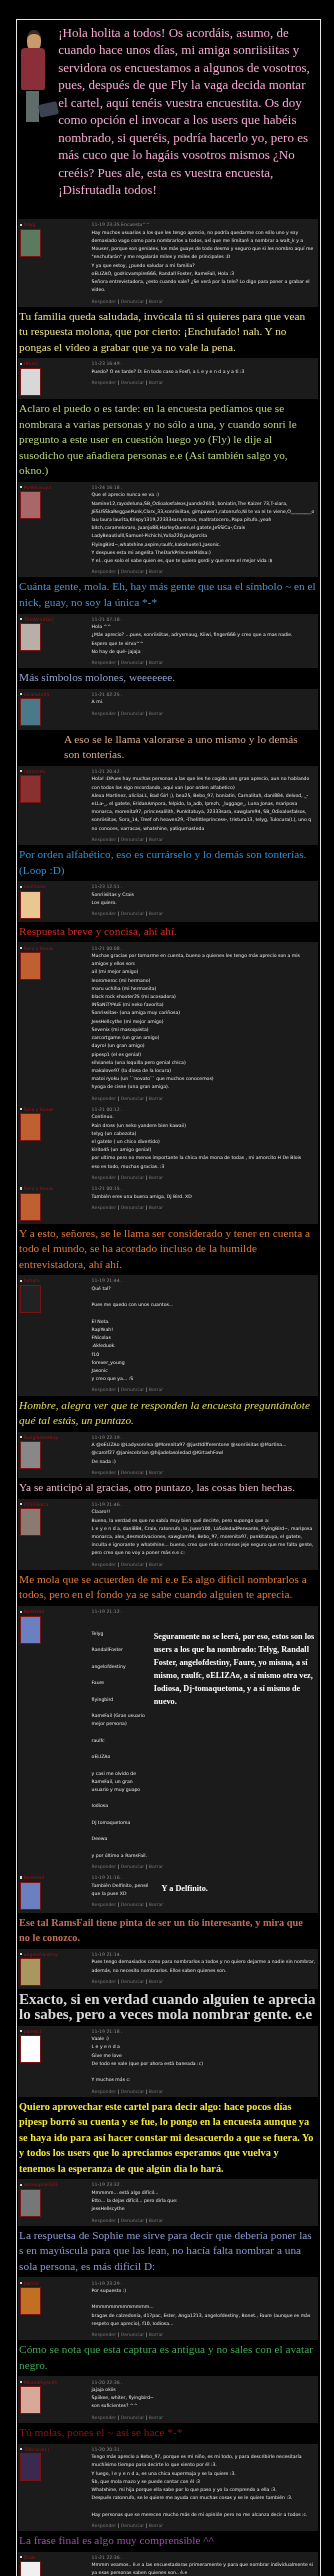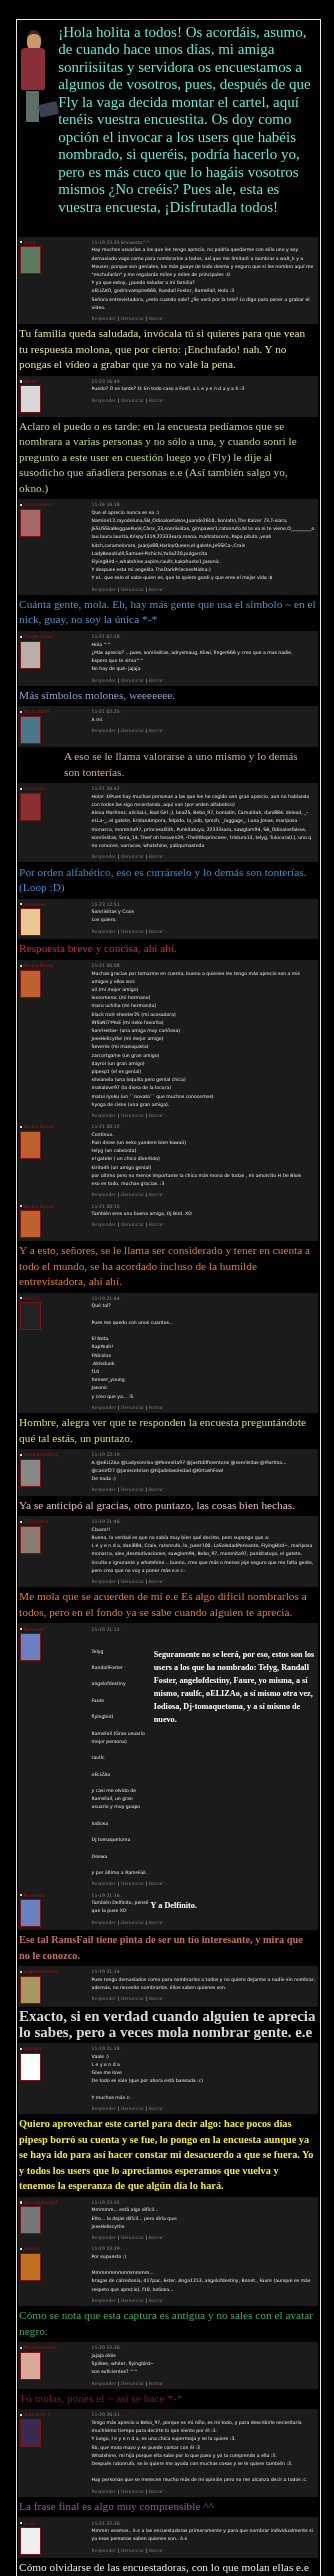--- a/index.html
+++ b/index.html
@@ -6,21 +6,21 @@
   body{width:335px;height:2798px;position:relative;overflow:hidden;font-family:"Liberation Serif",serif;color:#fff;}
   .frame{position:absolute;left:15.5px;top:19px;width:303px;height:1090px;border:0.5px solid #e8e8e8;}
   .frame{height:2634px;}
   .content{position:absolute;left:16px;top:19.6px;width:303px;}
   .intro{display:flex;padding:4.1px 4.1px 0 2.1px;}
   .intro-avatar{width:36px;height:98px;flex:none;position:relative;margin-right:4.1px;margin-top:6.2px;}
   .intro-avatar .head{position:absolute;left:9.3px;top:0;width:13.4px;height:17.5px;background:#c99a6b;border-radius:45% 45% 40% 40%;border-top:4.1px solid #3a2a22;}
   .intro-avatar .body{position:absolute;left:3.1px;top:18.5px;width:24px;height:42px;background:#8a2f3a;border-radius:4.1px 4.1px 2.1px 2.1px;}
   .intro-avatar .legs{position:absolute;left:8.2px;top:61px;width:12.4px;height:31px;background:#5f6c6a;}
   .intro-avatar .bag{position:absolute;left:20.6px;top:73px;width:18.5px;height:13.4px;background:#3b4350;border-radius:2.1px;transform:rotate(-12deg);}
-  .intro-text{font-size:15px;line-height:17.5px;color:#5eead4;}
+  .intro-text{font-size:13px;line-height:17.5px;color:#f9a8d4;}
   .caption{font-size:11.3px;line-height:15.5px;padding:2.1px 3.1px 3.1px 3.1px;}
   .caption.bold{font-weight:bold;}
   .comment{background:#1b1b1b;margin:0 1.5px;display:flex;padding:3.1px 2.1px 3.1px 2.1px;font-family:"DejaVu Sans",sans-serif;}
   .comment .left{width:72px;flex:none;}
   .comment .user{font-size:4.6px;color:#a31313;display:flex;align-items:center;gap:2.1px;margin-bottom:1.5px;}
   .comment .user .dot{width:2.1px;height:2.1px;background:#ddd;display:inline-block;}
   .avatar{width:19.6px;height:26px;border:0.5px solid #7a1414;}
   .comment .right{flex:1;min-width:0;}
   .comment .meta{font-size:4.6px;color:#8d8d8d;margin-bottom:1.5px;}
   .comment .body-text{font-size:4.6px;line-height:8.2px;color:#e9e9e9;white-space:pre-line;}
@@ -247,21 +247,21 @@
 RapYeah!
 FNicolas
 .Akleduok.
 f10
 forever_young
 Jasonic
 y creo que ya... :S</div>
           <div class="actions"><span class="link">Responder</span><span class="sep">|</span><span class="link">Denunciar</span><span class="sep">|</span><span class="link">Borrar</span></div>
         </div>
       </div>
-      <div class="caption" style="color: rgb(229, 220, 90);">Hombre, alegra ver que te responden la encuesta preguntándote qué tal estás, un puntazo.</div>
+      <div class="caption" style="color: rgb(229, 220, 90); font-style: italic;">Hombre, alegra ver que te responden la encuesta preguntándote qué tal estás, un puntazo.</div>
       <div class="comment">
         <div class="left">
           <div class="user">
             <span class="dot"></span>
             <span>Sunglassesboy</span>
           </div>
           <div class="avatar" style="background:#888"></div>
         </div>
         <div class="right">
           <div class="meta">11-19 22:19  .</div>
@@ -333,21 +333,21 @@
       <div class="comment">
         <div class="left">
           <div class="user">
             <span class="dot"></span>
             <span>RamsFail</span>
           </div>
           <div class="avatar" style="background:#6a80c0"></div>
         </div>
         <div class="right">
           <div class="meta">11-19 21:16  .</div>
-          <div style="display:flex;gap:2px;">
+          <div style="display:flex;gap:13px;">
             <div class="body-text" style="flex:none;max-width:57px;">También Delfinito, pensé que la puse XD</div>
             <div class="overlay-note">Y a Delfinito.</div>
           </div>
           <div class="actions"><span class="link">Responder</span><span class="sep">|</span><span class="link">Denunciar</span><span class="sep">|</span><span class="link">Borrar</span></div>
         </div>
       </div>
       <div class="caption bold" style="color: rgb(192, 112, 88); font-size: 10.3px;">Ese tal RamsFail tiene pinta de ser un tío interesante, y  mira que no le conozco.</div>
       <div class="comment">
         <div class="left">
           <div class="user">
@@ -392,20 +392,21 @@
           <div class="avatar" style="background:#777"></div>
         </div>
         <div class="right">
           <div class="meta">11-19 23:32  .</div>
           <div class="body-text">Mmmmm... está algo difícil...
 Etto... la dejas difícil... pero diría que:
 jessHellscythe</div>
           <div class="actions"><span class="link">Responder</span><span class="sep">|</span><span class="link">Denunciar</span><span class="sep">|</span><span class="link">Borrar</span></div>
         </div>
       </div>
+      <div class="caption" style="color: rgb(138, 154, 208);">La respuetsa de Sophie me sirve para decir que debería poner las s en mayúscula para que las lean, no hacía falta nombrar a una sola persona, es más dificil D:</div>
       <div class="comment">
         <div class="left">
           <div class="user">
             <span class="dot"></span>
             <span>Jasonic</span>
           </div>
           <div class="avatar" style="background:#c07020"></div>
         </div>
         <div class="right">
           <div class="meta">11-19 23:29  .</div>

